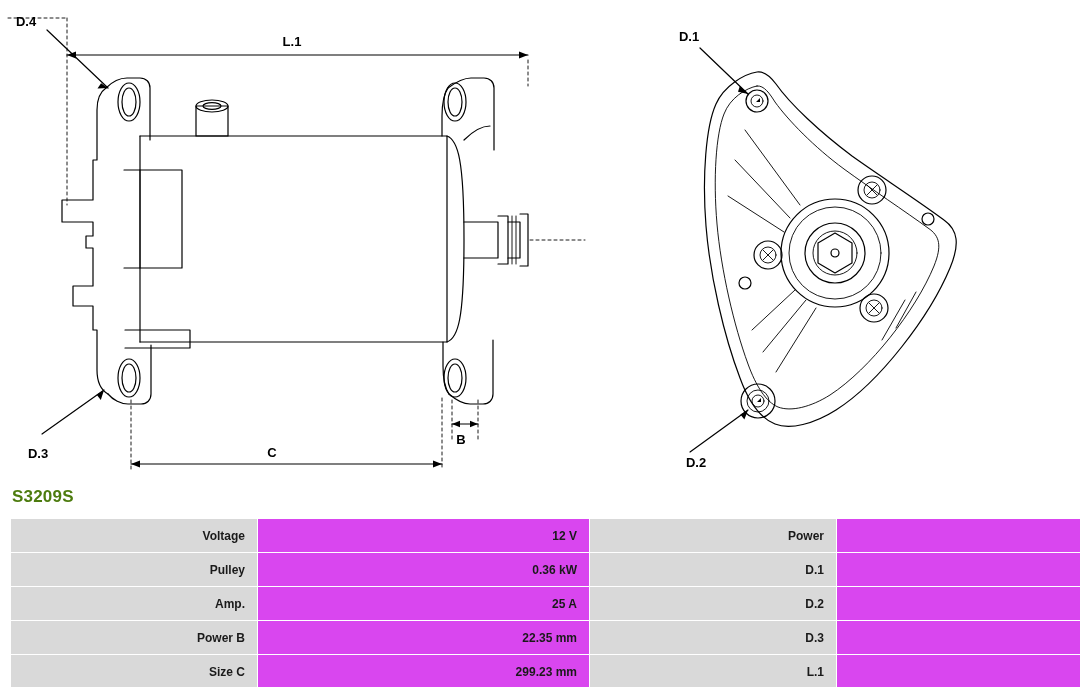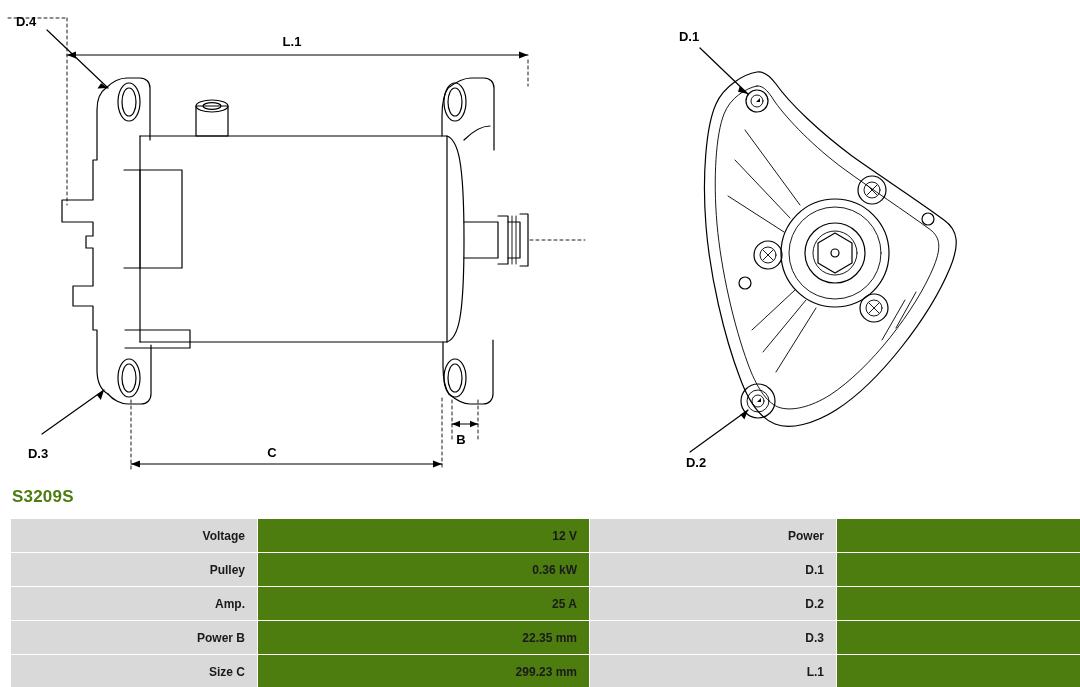--- a/index.html
+++ b/index.html
@@ -51,21 +51,21 @@
     padding: 0 12px;
     vertical-align: middle;
   }
   .specs td.label {
     background: #d9d9d9;
     text-align: right;
     color: #1a1a1a;
     width: 222px;
   }
   .specs td.value {
-    background: #4d7c0f;
+    background: #d946ef;
     text-align: right;
     color: #1a1a1a;
     width: 307px;
   }
   svg text {
     font-family: "Liberation Sans", sans-serif;
     font-size: 13px;
     fill: #000000;
   }
   .lbl { font-size: 13px; }

